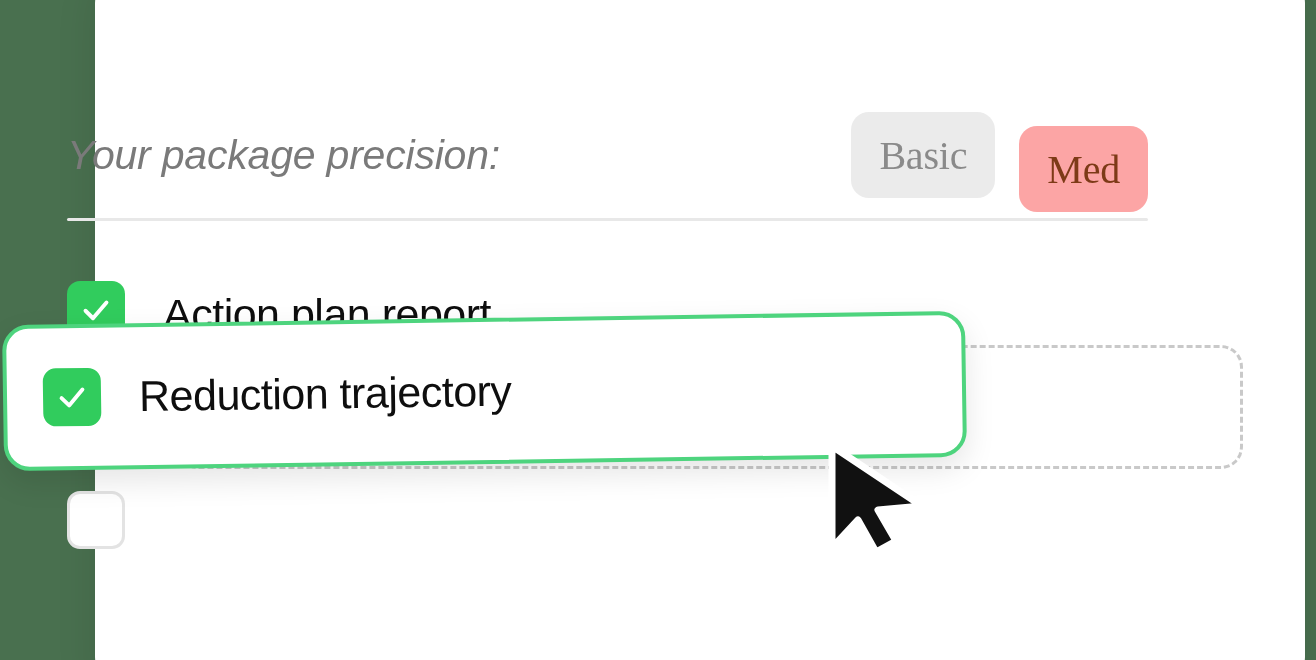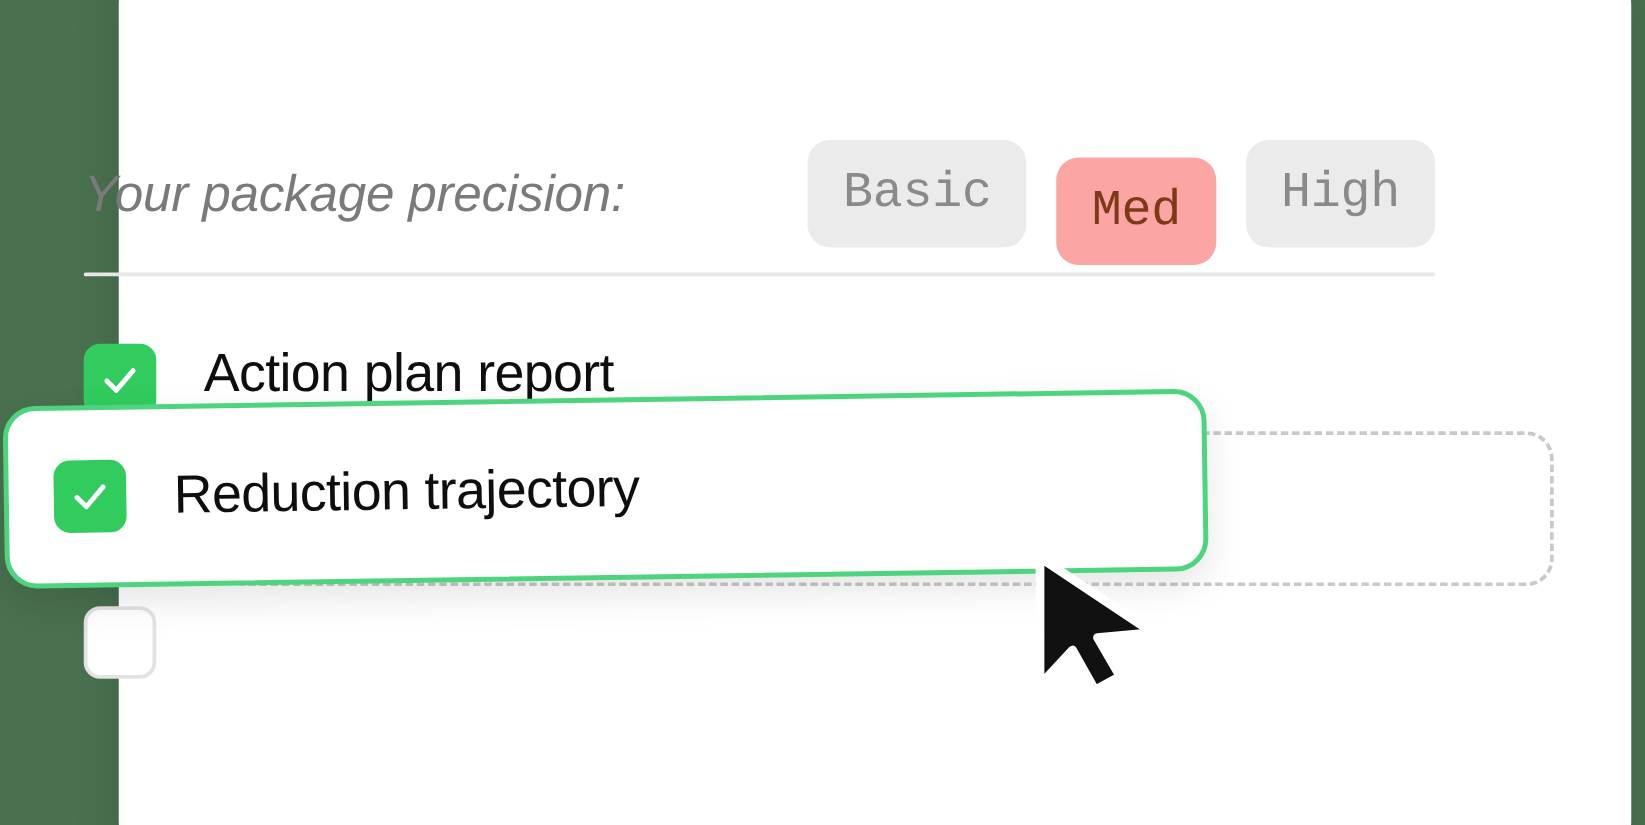--- a/index.html
+++ b/index.html
@@ -58,21 +58,21 @@
     gap: 24px;
   }
   .seg-btn {
     height: 86px;
     min-width: 122px;
     padding: 0 28px;
     border: none;
     border-radius: 18px;
     background: #ebebeb;
     color: #8a8a8a;
-    font-family: Liberation Mono, monospace;
+    font-family: Liberation Serif, serif;
     font-size: 40px;
     letter-spacing: -0.2px;
     display: flex;
     align-items: center;
     justify-content: center;
     cursor: pointer;
     box-sizing: border-box;
   }
   .seg-btn.active {
     background: #fca5a5;
@@ -89,21 +89,21 @@
     height: 3px;
     background: #e8e8e8;
     border-radius: 2px;
   }
 
   
   .row {
     position: absolute;
     left: 67px;
     display: flex;
-    align-items: flex-start;
+    align-items: flex-end;
     gap: 38px;
     height: 64px;
   }
   .row-1 { top: 275px; }   
   .row-3 { top: 485px; }   
 
   .checkbox {
     width: 58px;
     height: 58px;
     border-radius: 13px;
@@ -180,21 +180,20 @@
 <div id="stage">
 
   <div class="panel"></div>
 
   <div class="header-row">
     <div class="header-label">Your package precision:</div>
 
     <div class="seg-group">
       <button class="seg-btn">Basic</button>
       <button class="seg-btn active">Med</button>
-      <button class="seg-btn">High</button>
     </div>
   </div>
 
   <div class="divider"></div>
 
   <div class="row row-1">
     <span class="checkbox checked">
       <svg class="tick" viewBox="0 0 24 24">
         <path d="M5 12.5 L10 17.5 L19 7" fill="none" stroke="#ffffff" stroke-width="2.6" stroke-linecap="round" stroke-linejoin="round"></path>
       </svg>

